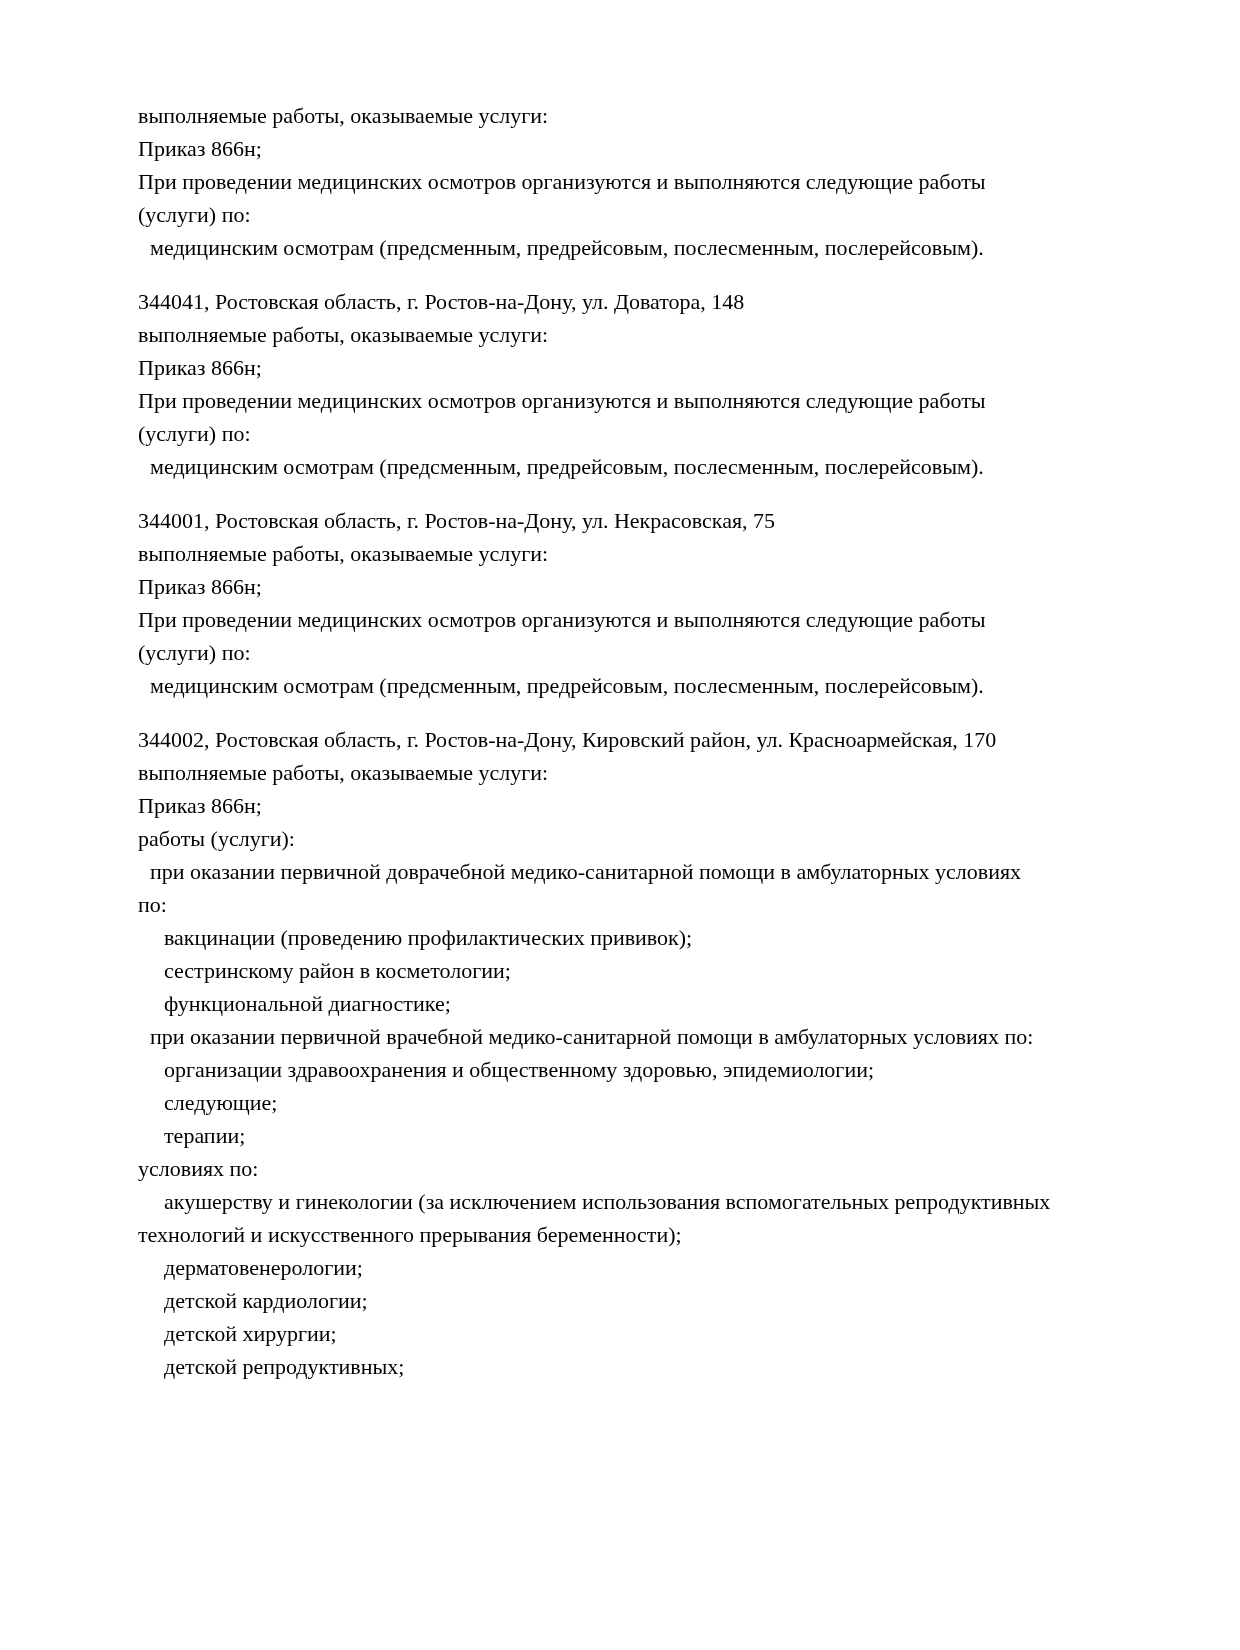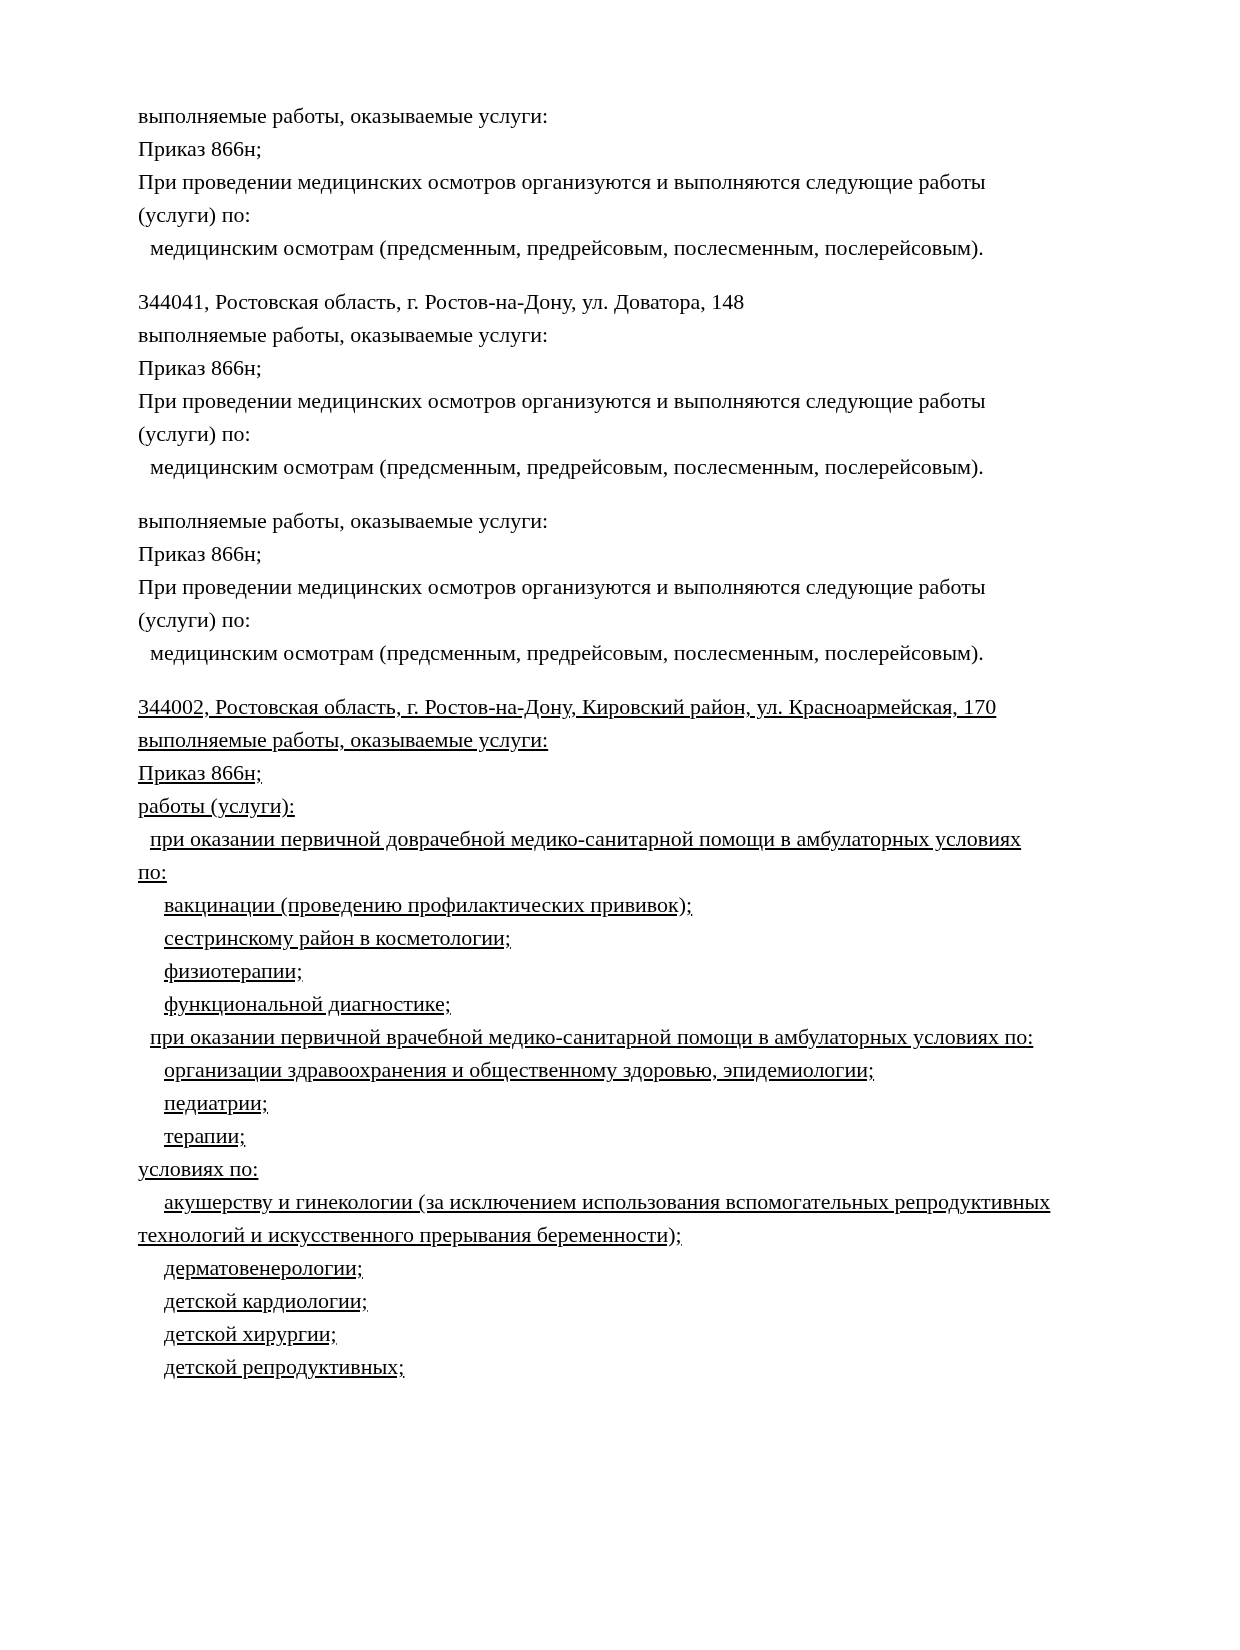--- a/index.html
+++ b/index.html
@@ -25,21 +25,20 @@
     position: absolute;
     top: 99px;
     left: 138px;
     right: 100px;
   }
   .block {
     margin: 0 0 21px 0;
   }
   .block:last-child {
     margin-bottom: 16px;
-    text-decoration: underline;
   }
   .line {
     line-height: 33px;
     height: 33px;
     white-space: pre;
   }
   .indent-0 { padding-left: 0; }
   .indent-1 { padding-left: 12px; }
   .indent-2 { padding-left: 26px; }
 </style>
@@ -57,40 +56,40 @@
       </div>
       <div class="block">
         <div class="line indent-0">344041, Ростовская область, г. Ростов-на-Дону, ул. Доватора, 148</div>
         <div class="line indent-0">выполняемые работы, оказываемые услуги:</div>
         <div class="line indent-0">Приказ 866н;</div>
         <div class="line indent-0">При проведении медицинских осмотров организуются и выполняются следующие работы</div>
         <div class="line indent-0">(услуги) по:</div>
         <div class="line indent-1">медицинским осмотрам (предсменным, предрейсовым, послесменным, послерейсовым).</div>
       </div>
       <div class="block">
+        <div class="line indent-0">344001, Ростовская область, г. Ростов-на-Дону, ул. Некрасовская, 75</div>
         <div class="line indent-0">выполняемые работы, оказываемые услуги:</div>
         <div class="line indent-0">Приказ 866н;</div>
         <div class="line indent-0">При проведении медицинских осмотров организуются и выполняются следующие работы</div>
         <div class="line indent-0">(услуги) по:</div>
         <div class="line indent-1">медицинским осмотрам (предсменным, предрейсовым, послесменным, послерейсовым).</div>
       </div>
       <div class="block">
         <div class="line indent-0">344002, Ростовская область, г. Ростов-на-Дону, Кировский район, ул. Красноармейская, 170</div>
         <div class="line indent-0">выполняемые работы, оказываемые услуги:</div>
         <div class="line indent-0">Приказ 866н;</div>
         <div class="line indent-0">работы (услуги):</div>
         <div class="line indent-1">при оказании первичной доврачебной медико-санитарной помощи в амбулаторных условиях</div>
         <div class="line indent-0">по:</div>
         <div class="line indent-2">вакцинации (проведению профилактических прививок);</div>
         <div class="line indent-2">сестринскому район в косметологии;</div>
-        <div class="line indent-2">физиотерапии;</div>
         <div class="line indent-2">функциональной диагностике;</div>
         <div class="line indent-1">при оказании первичной врачебной медико-санитарной помощи в амбулаторных условиях по:</div>
         <div class="line indent-2">организации здравоохранения и общественному здоровью, эпидемиологии;</div>
-        <div class="line indent-2">педиатрии;</div>
+        <div class="line indent-2">следующие;</div>
         <div class="line indent-2">терапии;</div>
         <div class="line indent-0">условиях по:</div>
         <div class="line indent-2">акушерству и гинекологии (за исключением использования вспомогательных репродуктивных</div>
         <div class="line indent-0">технологий и искусственного прерывания беременности);</div>
         <div class="line indent-2">дерматовенерологии;</div>
         <div class="line indent-2">детской кардиологии;</div>
         <div class="line indent-2">детской хирургии;</div>
         <div class="line indent-2">детской репродуктивных;</div>
       </div>
     </div>

